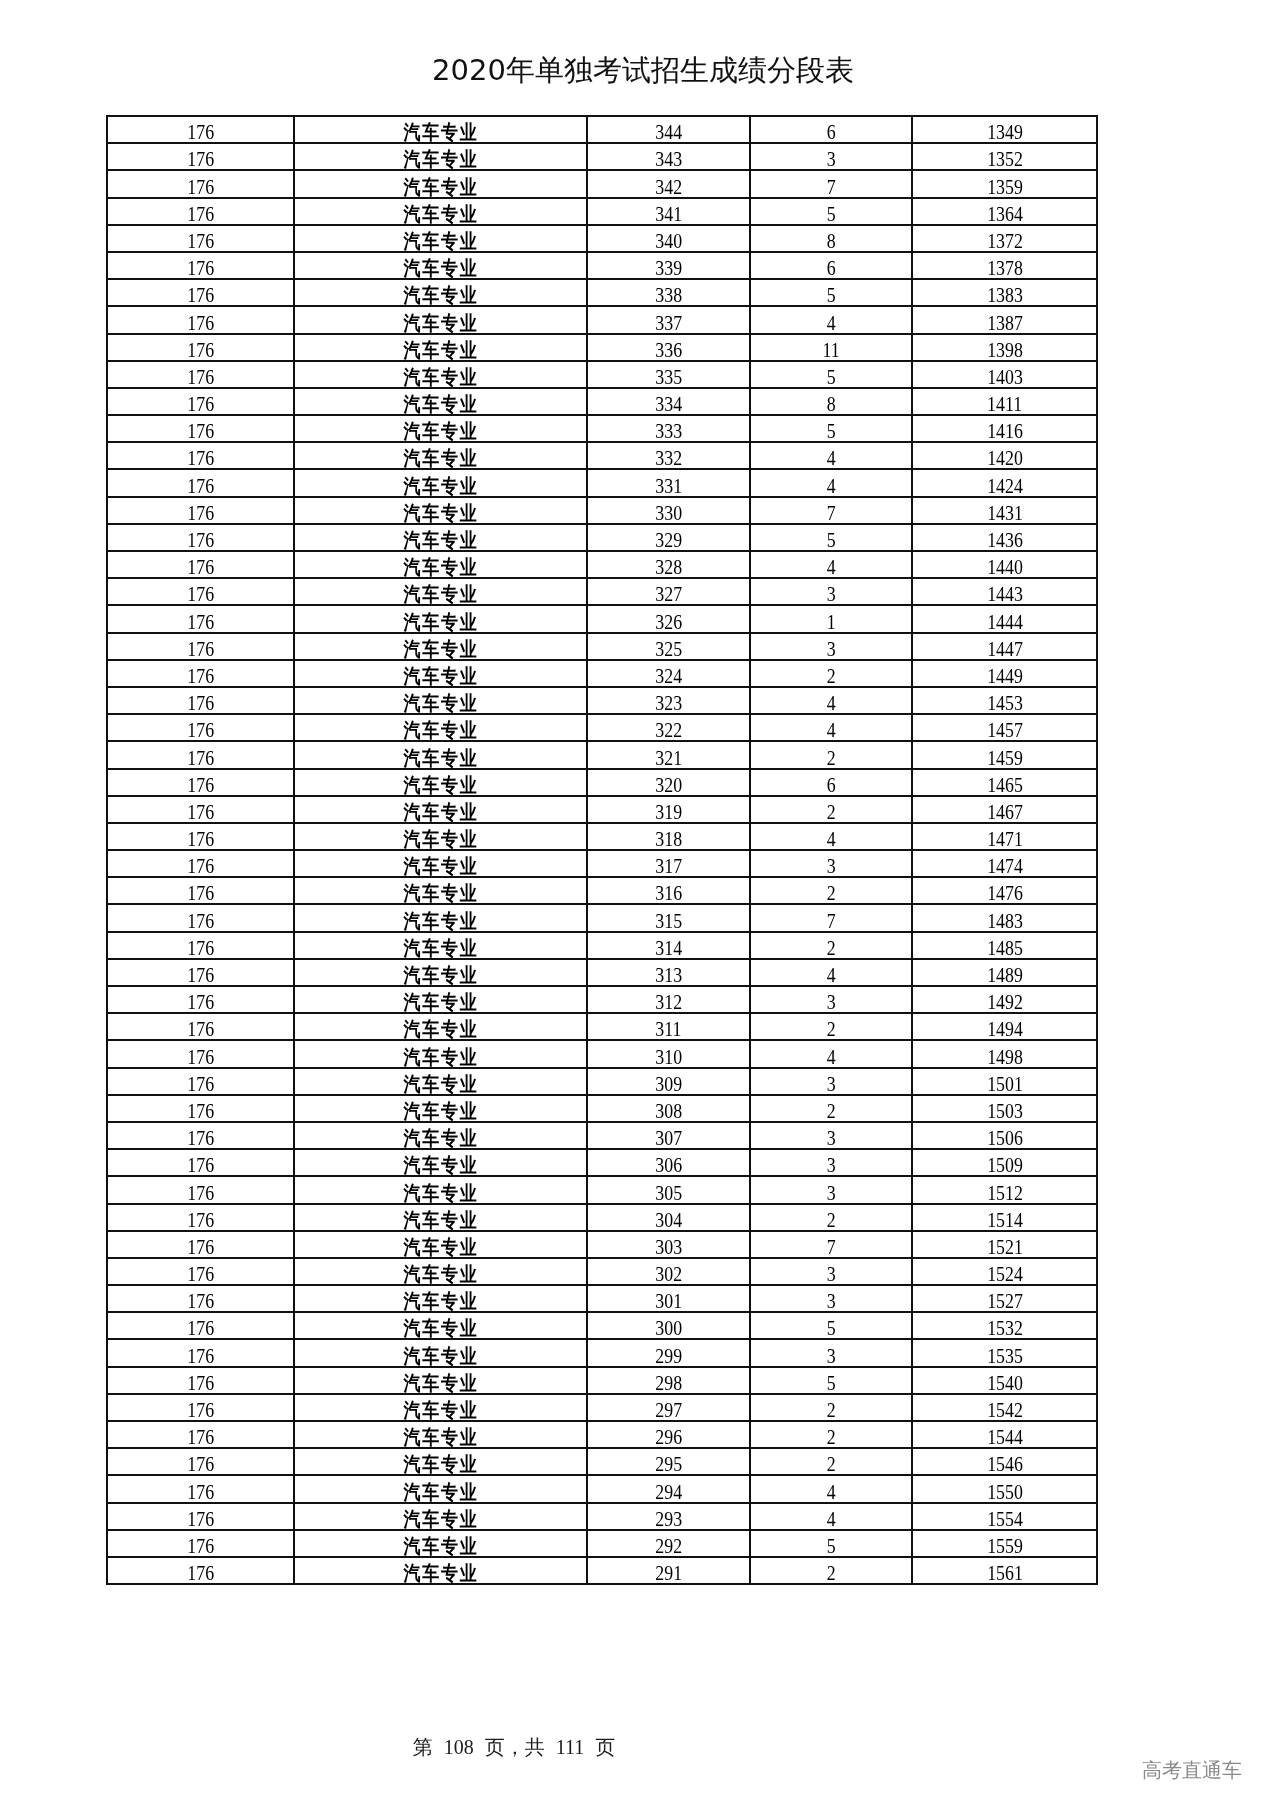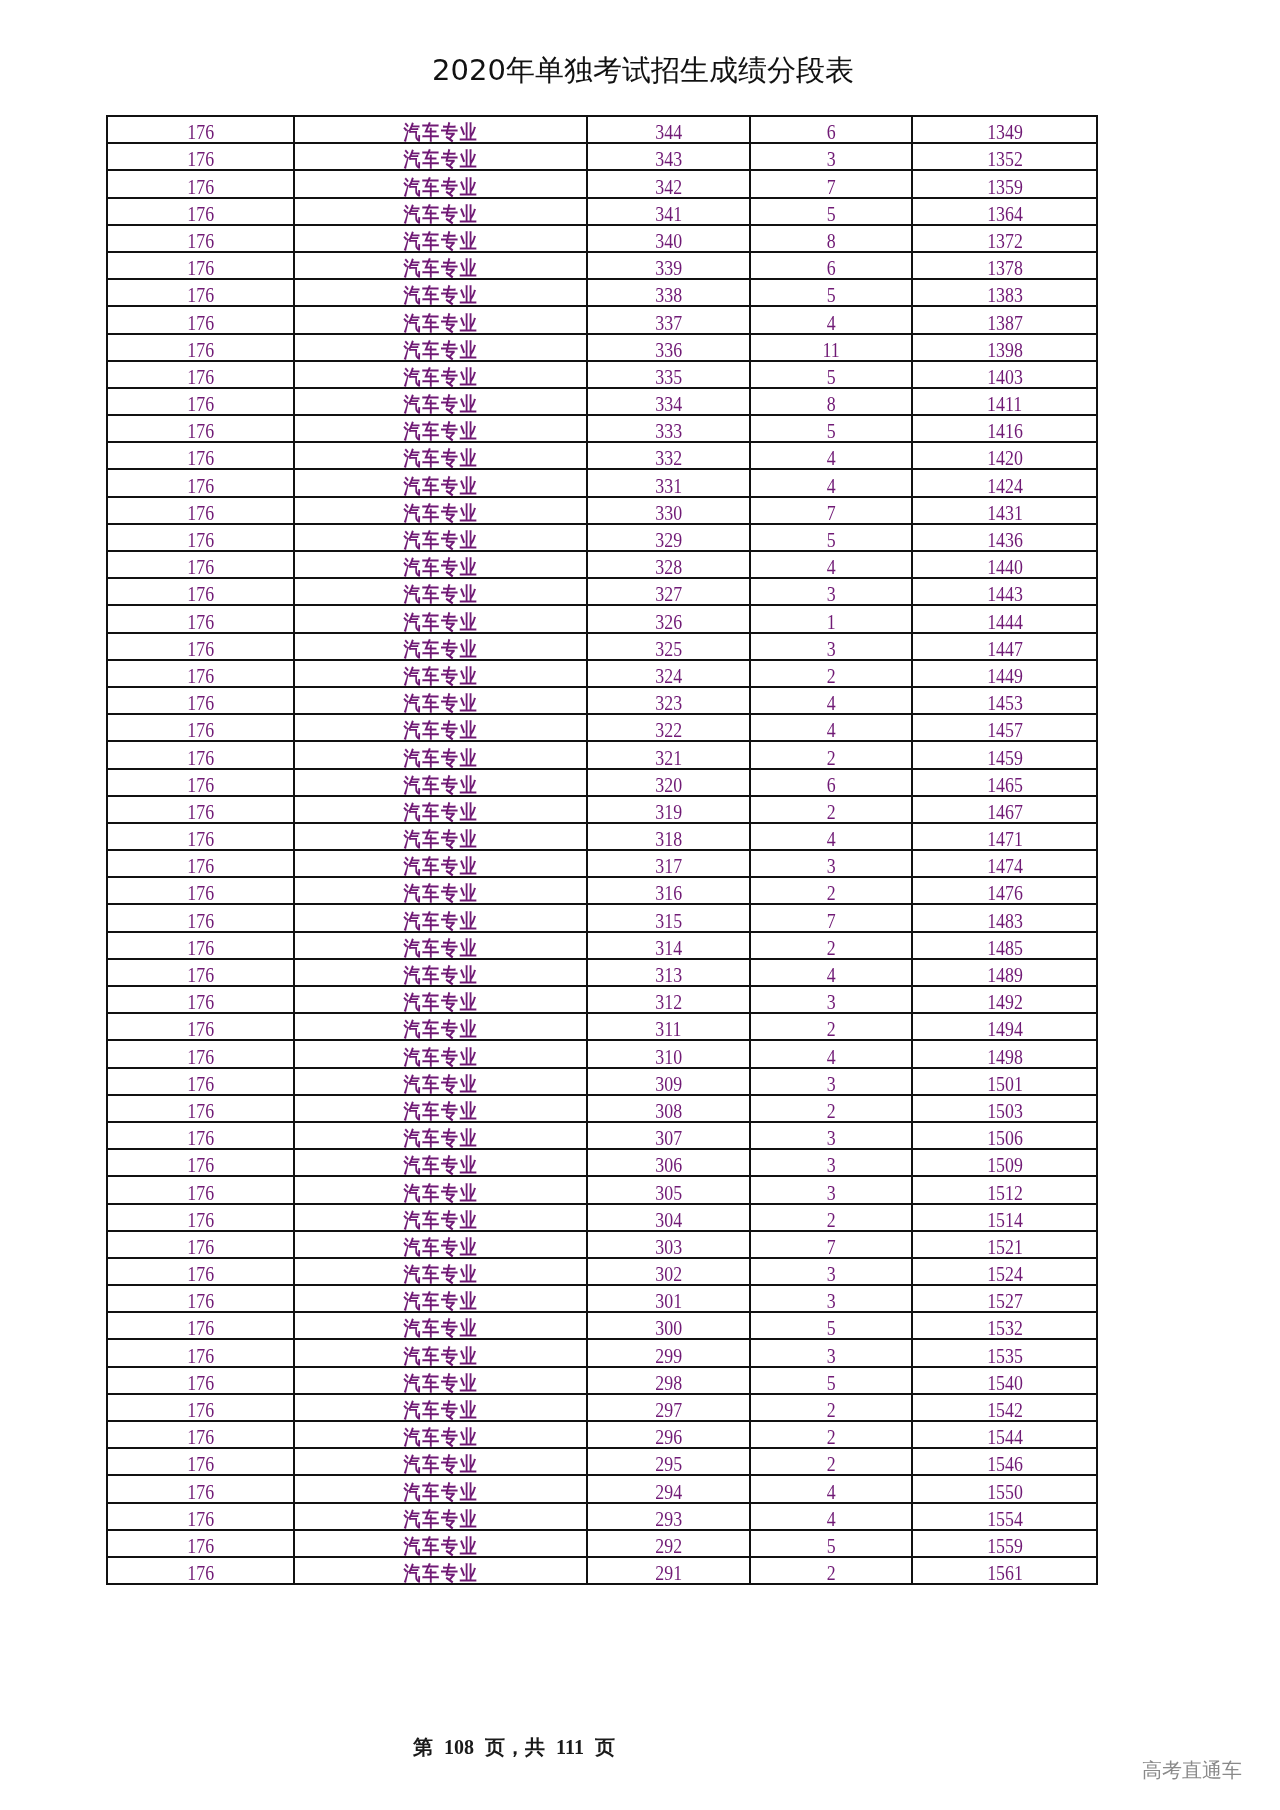--- a/index.html
+++ b/index.html
@@ -7,34 +7,34 @@
   .title {
     position: absolute; left: 0; top: 50px; width: 1286px;
     text-align: center; font-family: "DejaVu Sans", sans-serif;
     font-size: 29px; color: #111; letter-spacing: 0px; line-height: 40px;
   }
   table.score {
     position: absolute; left: 106px; top: 115px;
     border-collapse: collapse; table-layout: fixed;
     width: 990px;
     font-family: "Liberation Serif", "DejaVu Serif", serif;
-    color: #701a75;
+    color: #000000;
   }
   table.score td {
     border: 2px solid #111;
     height: 25.2px; padding: 0; text-align: center;
     font-size: 21px; line-height: 20px; vertical-align: bottom;
     overflow: hidden; white-space: nowrap;
   }
   table.score td.major { font-family: "DejaVu Serif", serif; font-size: 20px; letter-spacing: 2px; font-weight: bold; }
   table.score td span { display: inline-block; transform: scaleX(0.85); }
   .footer {
     position: absolute; left: 0; top: 1734px; width: 1028px;
     text-align: center; font-family: "Liberation Serif", "DejaVu Serif", serif;
-    font-size: 20px; color: #1a1a1a; word-spacing: 6px; font-weight: bold;
+    font-size: 20px; color: #1a1a1a; word-spacing: 6px;
   }
   .watermark {
     position: absolute; left: 1142px; top: 1757px;
     font-family: "DejaVu Sans", sans-serif; font-size: 20px; color: #8a8a8a;
   }
 </style>
 </head>
 <body>
 
 <div class="title">2020年单独考试招生成绩分段表</div>

